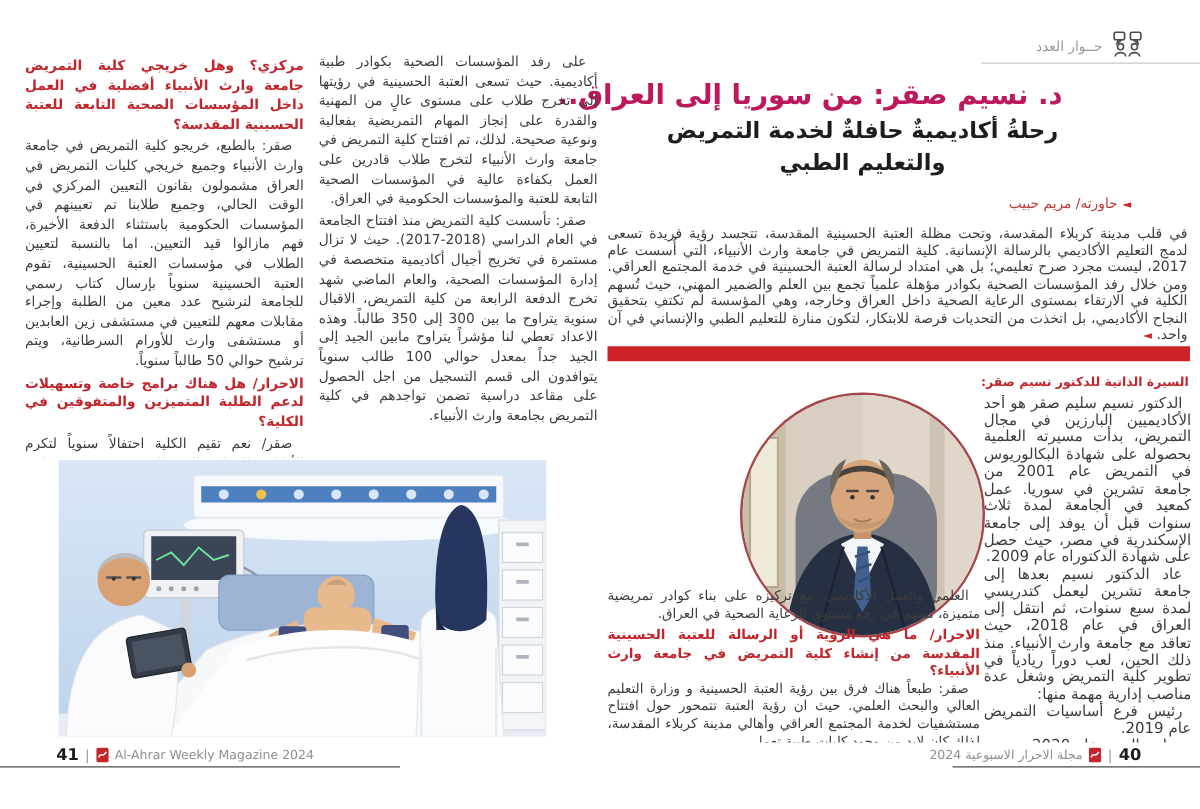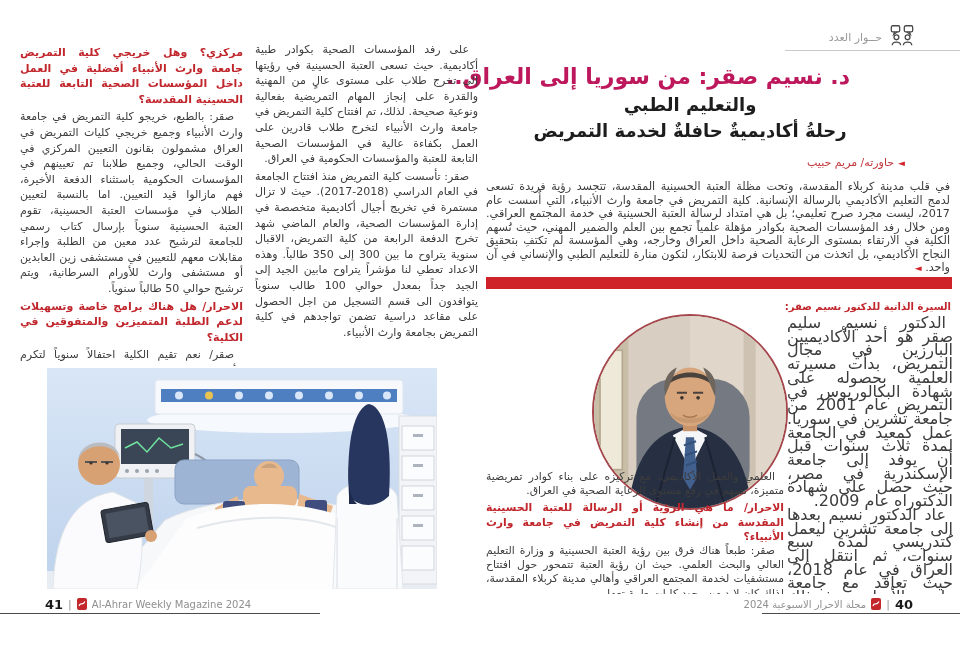--- a/index.html
+++ b/index.html
@@ -20,21 +20,21 @@
   .byline .tri { font-size:9px; margin-left:4px; color:#cf2128; }
 
   .intro { position:absolute; top:180px; left:6px; width:464px; height:96px; overflow:hidden;
            direction:rtl; text-align:justify; font-size:11.2px; line-height:13.5px; color:#3c3c3c; }
   .intro .tri-end { color:#cf2128; font-size:9px; }
 
   .red-bar { position:absolute; top:277px; left:6px; width:466px; height:12px; background:#cf2128; }
 
   .cv-title { position:absolute; top:298px; right:9px; direction:rtl; color:#c0262c; font-weight:bold; font-size:10px; }
   .cv-col { position:absolute; top:316px; left:307px; width:166px; height:278px; overflow:hidden;
-            direction:rtl; text-align:justify; font-size:16px; line-height:13.7px; color:#3c3c3c; }
+            direction:rtl; text-align:justify; font-size:12px; line-height:13.7px; color:#3c3c3c; }
   .cv-col p { text-indent:7px; }
 
   .portrait-wrap { position:absolute; top:314px; left:112px; width:196px; height:196px;
                    border:2px solid #a5454c; border-radius:50%; overflow:hidden; background:#d8cec2; }
   .portrait-wrap svg { display:block; }
 
   .mid-col { position:absolute; top:470px; left:6px; width:298px; height:124px; overflow:hidden;
              direction:rtl; text-align:justify; font-size:10.8px; line-height:14.2px; color:#3c3c3c; }
 
   .q { color:#c0262c; font-weight:bold; margin-top:3px; }
@@ -74,22 +74,22 @@
           <circle cx="8" cy="14" r="2.6"></circle>
             <path d="M3.5 22.5 C3.5 18 12.5 18 12.5 22.5"></path>
           <circle cx="20" cy="14" r="2.6"></circle>
             <path d="M15.5 22.5 C15.5 18 24.5 18 24.5 22.5"></path>
         </svg>
       </span>
     </div>
 
     <div class="title-block">
       <h1>د. نسيم صقر: من سوريا إلى العراق..</h1>
+      <h2>رحلةُ أكاديميةٌ حافلةٌ لخدمة التمريض</h2>
       <h2>والتعليم الطبي</h2>
-      <h2>رحلةُ أكاديميةٌ حافلةٌ لخدمة التمريض</h2>
     </div>
 
     <div class="byline"><span class="tri">◄</span><span>حاورته/ مريم حبيب</span></div>
 
     <div class="intro"><span>في قلب مدينة كربلاء المقدسة، وتحت مظلة العتبة الحسينية المقدسة، تتجسد رؤية فريدة تسعى لدمج التعليم الأكاديمي بالرسالة الإنسانية. كلية التمريض في جامعة وارث الأنبياء، التي أُسست عام 2017، ليست مجرد صرح تعليمي؛ بل هي امتداد لرسالة العتبة الحسينية في خدمة المجتمع العراقي. ومن خلال رفد المؤسسات الصحية بكوادر مؤهلة علمياً تجمع بين العلم والضمير المهني، حيث تُسهم الكلية في الارتقاء بمستوى الرعاية الصحية داخل العراق وخارجه، وهي المؤسسة لم تكتفِ بتحقيق النجاح الأكاديمي، بل اتخذت من التحديات فرصة للابتكار، لتكون منارة للتعليم الطبي والإنساني في آن واحد.</span> <span class="tri-end">◄</span></div>
 
     <div class="red-bar"></div>
 
     <div class="cv-title q">السيرة الذاتية للدكتور نسيم صقر:</div>
 

